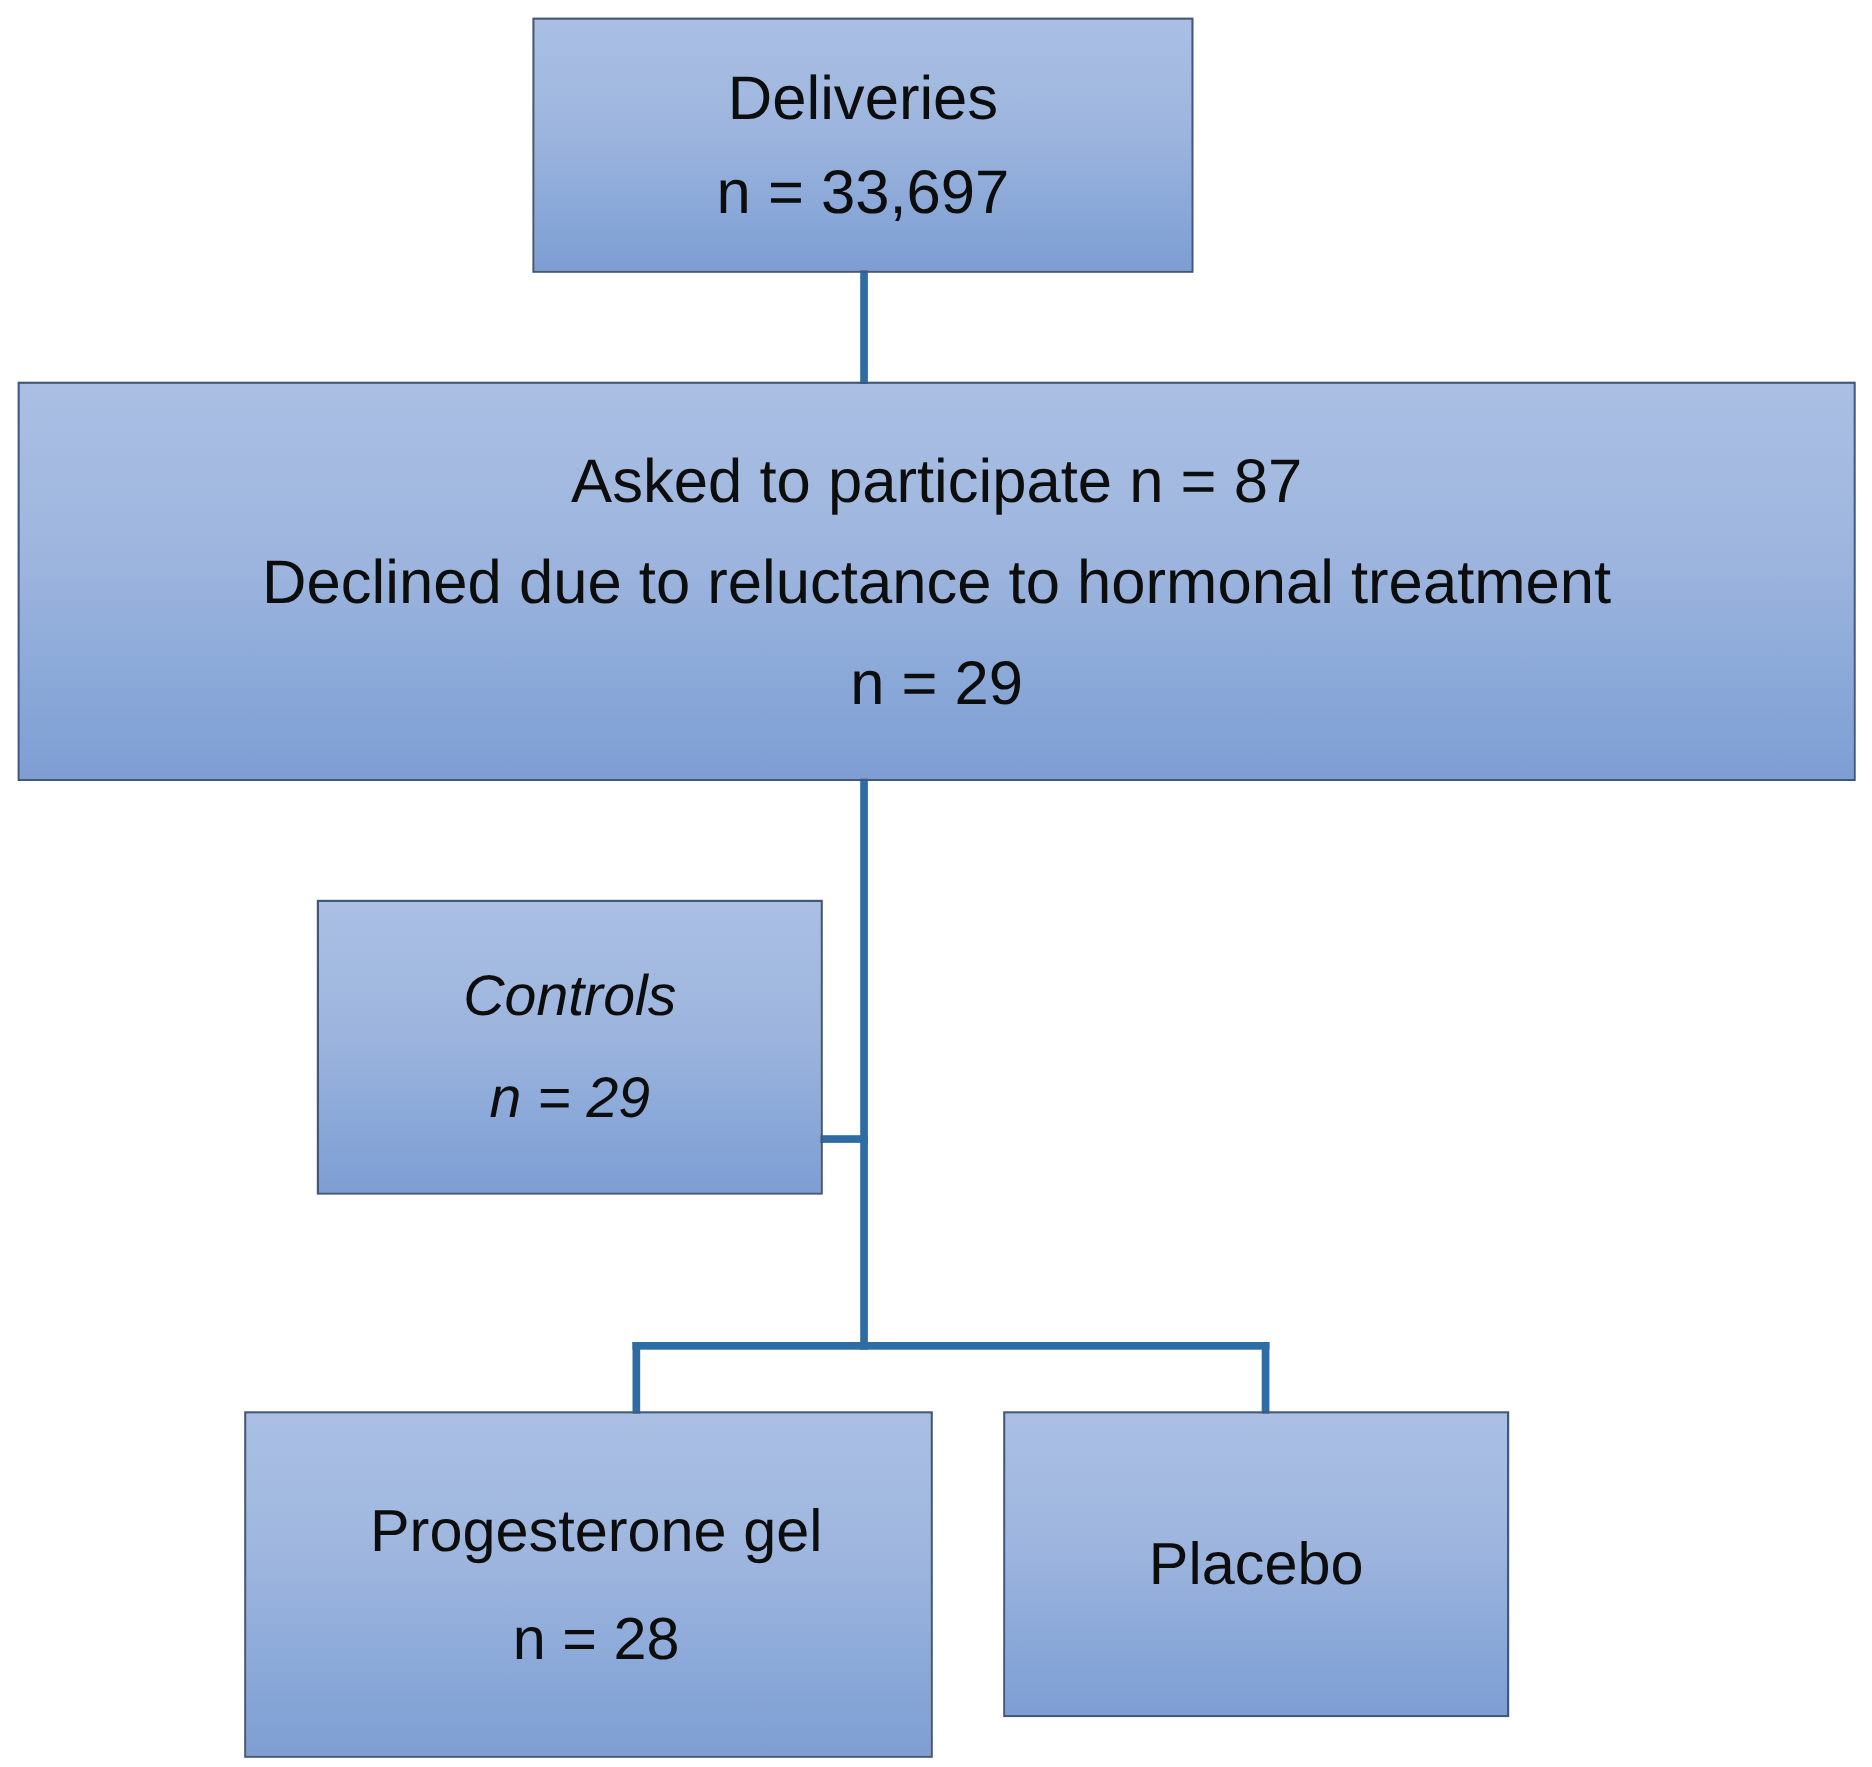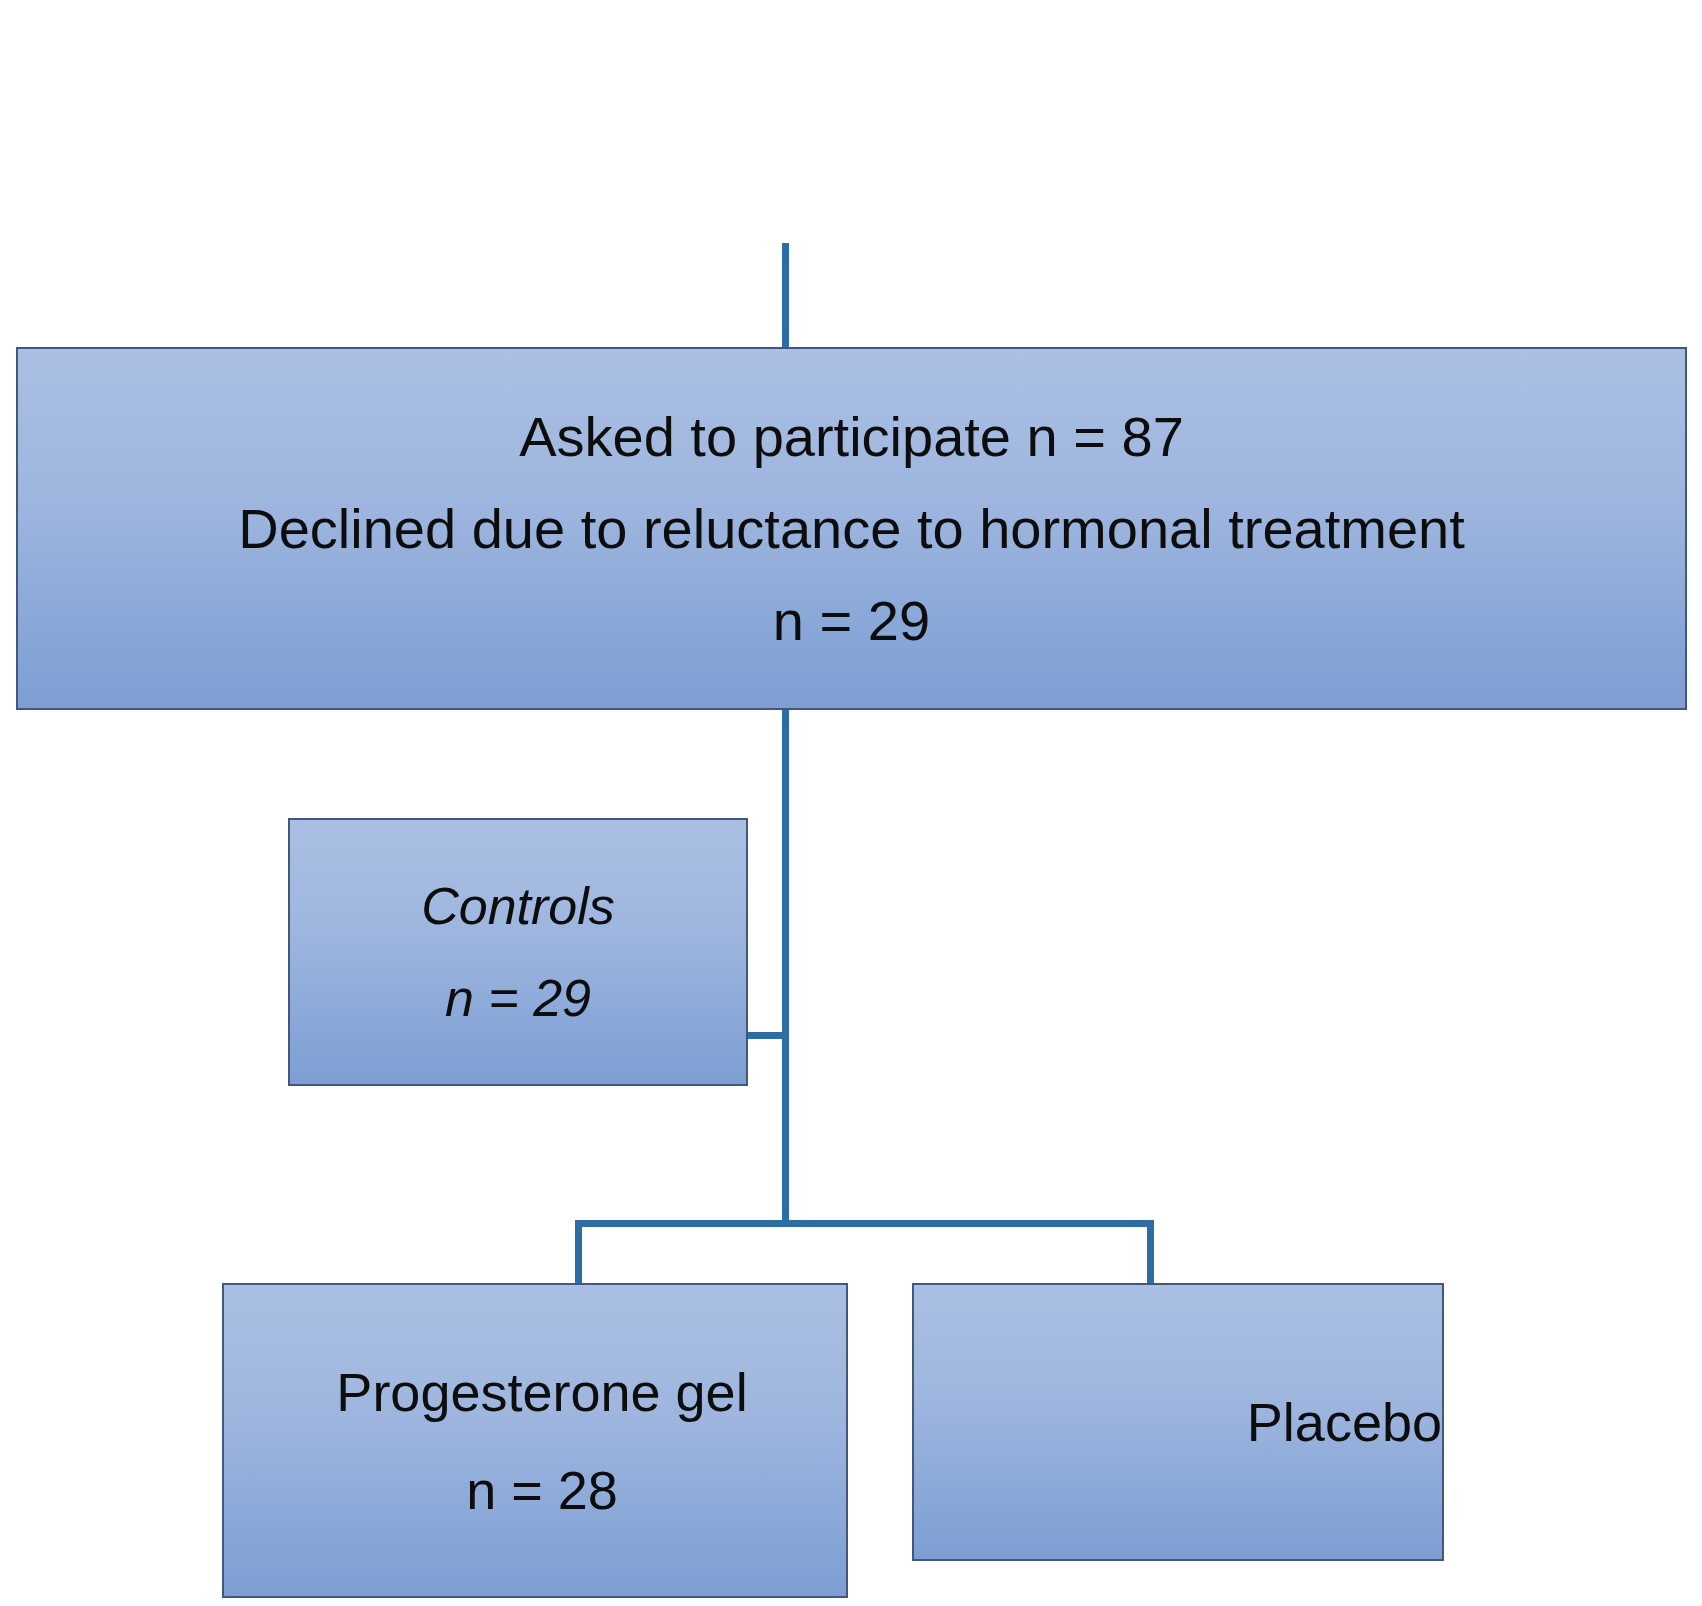--- a/index.html
+++ b/index.html
@@ -61,21 +61,21 @@
   #node-controls .line { font-size: 52px; line-height: 92px; font-style: italic; }
 
   #node-progesterone {
     left: 222px; top: 1283px;
     width: 626px; height: 315px;
   }
   #node-progesterone .line { font-size: 54px; line-height: 98px; padding-left: 14px; }
 
   #node-placebo {
     left: 912px; top: 1283px;
-    width: 532px; height: 278px; text-align: right;
+    width: 460px; height: 278px;
   }
   #node-placebo .line { font-size: 54px; line-height: 98px; }
 
   
   .conn {
     position: absolute;
     background: #2e6da4;
     z-index: 1;
   }
   .conn.v { width: 7px; }
@@ -93,20 +93,24 @@
 
 <div id="canvas">
 
   <div class="conn v" id="conn-deliveries-asked"></div>
   <div class="conn v" id="conn-asked-trunk"></div>
   <div class="conn h" id="conn-controls-stub"></div>
   <div class="conn h" id="conn-split-bar"></div>
   <div class="conn v" id="conn-left-drop"></div>
   <div class="conn v" id="conn-right-drop"></div>
 
+  <div class="node" id="node-deliveries">
+    <span class="line">Deliveries</span>
+    <span class="line">n = 33,697</span>
+  </div>
 
   <div class="node" id="node-asked">
     <span class="line">Asked to participate n = 87</span>
     <span class="line">Declined due to reluctance to hormonal treatment</span>
     <span class="line">n = 29</span>
   </div>
 
   <div class="node" id="node-controls">
     <span class="line">Controls</span>
     <span class="line">n = 29</span>

